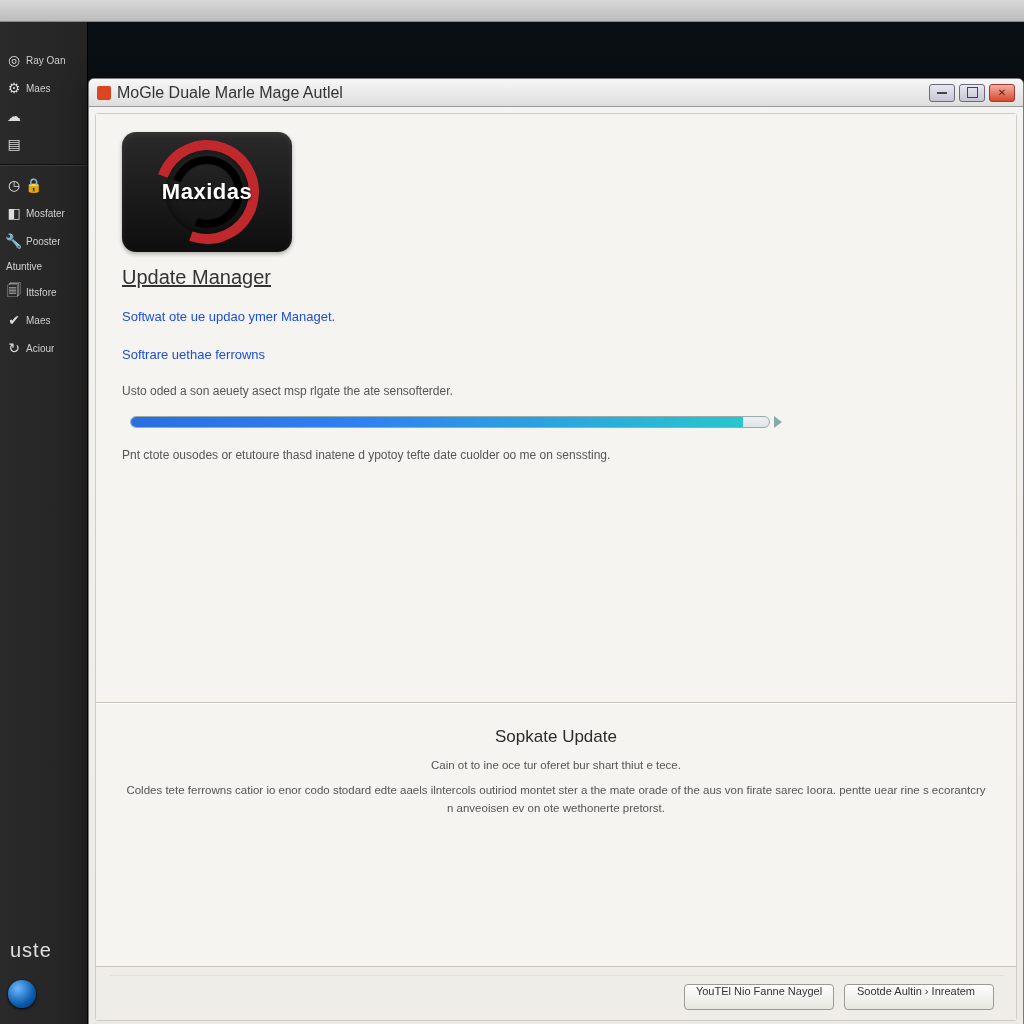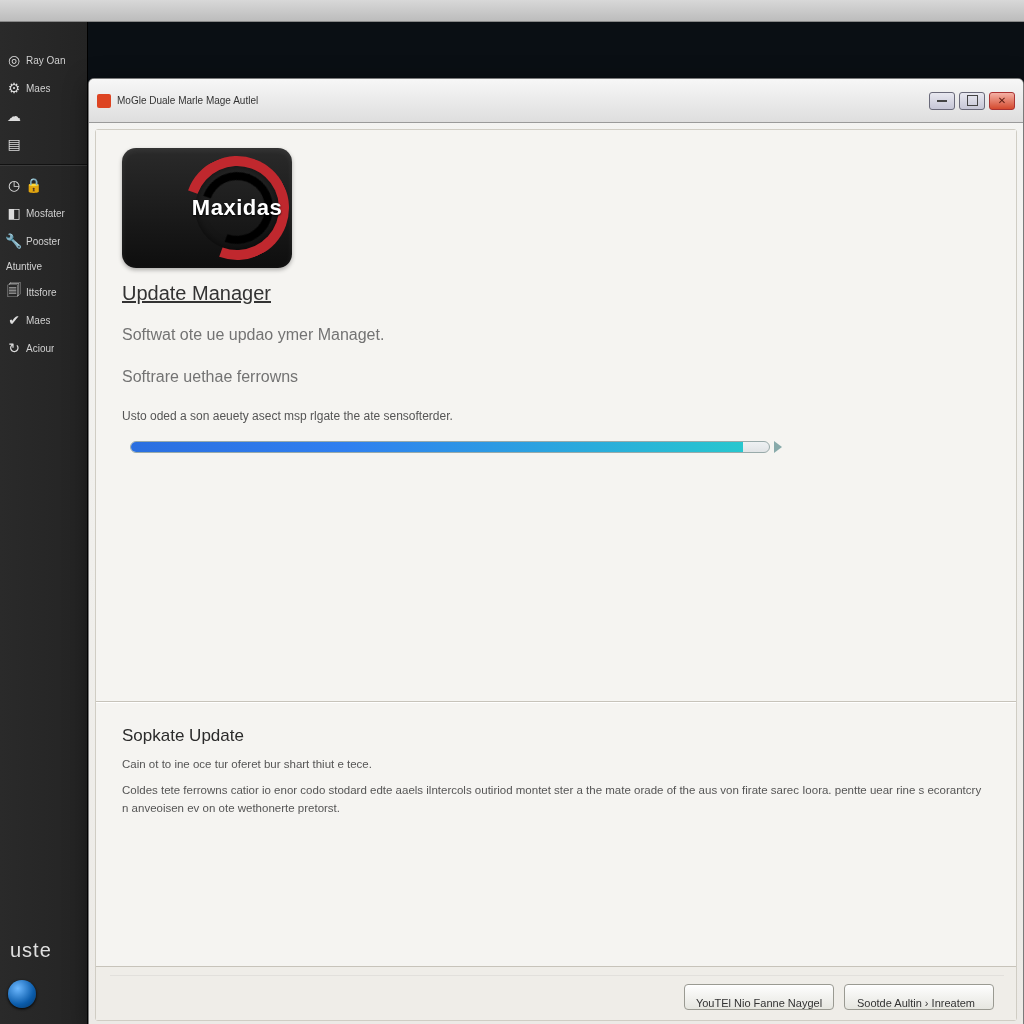--- a/index.html
+++ b/index.html
@@ -32,25 +32,25 @@
     position: absolute;
     left: 88px; top: 56px; right: 0; bottom: -4px;
     background: linear-gradient(#f4f4f2, #eceae6);
     border: 1px solid #7a7a7a;
     border-radius: 6px 6px 0 0;
     box-shadow: 0 4px 24px rgba(0,0,0,.4);
     display: flex; flex-direction: column;
     overflow: hidden;
   }
   .titlebar {
-    height: 44px;
+    height: 28px;
     background: linear-gradient(#f7f7f7, #dedede);
     border-bottom: 1px solid #9a9a9a;
     display: flex; align-items: center; padding: 0 8px;
-    font-size: 10px; color: #333;
+    font-size: 16px; color: #333;
   }
   .titlebar .app-ico {
     width: 14px; height: 14px; background: #d42; border-radius: 2px; margin-right: 6px;
   }
   .titlebar .spacer { flex: 1; }
   .win-btn {
     width: 26px; height: 18px; margin-left: 4px;
     border: 1px solid #6a6a7a; border-radius: 3px;
     background: linear-gradient(#e8e8f0, #c6c6d6);
     display: inline-flex; align-items: center; justify-content: center;
@@ -62,21 +62,21 @@
   .win-btn.close::after { content: "✕"; color: #5a1a10; font-size: 10px; }
 
   .client { flex: 1; display: flex; flex-direction: column; background: #f5f4f1; }
   .pad { padding: 18px 26px 10px 26px; }
 
   
   .logo-tile {
     width: 170px; height: 120px;
     background: linear-gradient(#2a2a2a, #0e0e0e);
     border-radius: 14px;
-    display: flex; align-items: center; justify-content: flex-end;
+    display: flex; align-items: center; justify-content: center;
     position: relative;
     box-shadow: inset 0 2px 6px rgba(255,255,255,.08), 0 2px 4px rgba(0,0,0,.3);
   }
   .logo-swirl {
     width: 110px; height: 110px; position: relative;
     display: flex; align-items: center; justify-content: center;
   }
   .swirl-outer {
     position: absolute; width: 104px; height: 104px;
     border: 10px solid #c0282e; border-radius: 50%;
@@ -91,21 +91,21 @@
     filter: blur(.3px);
   }
   .logo-text {
     position: relative; color: #fff; font-weight: 800;
     font-size: 22px; letter-spacing: .5px;
     font-family: Arial, sans-serif;
     text-shadow: 0 1px 2px #000;
   }
 
   h2.section-title { font-size: 20px; font-weight: 500; color: #333; margin-top: 14px; text-decoration: underline; }
-  .subtext { font-size: 16px; color: #737373; margin-top: 18px; line-height: 1.5; }
+  .subtext { font-size: 13px; color: #1d4ed8; margin-top: 18px; line-height: 1.5; }
   .subtext.small { font-size: 12px; color: #555; }
 
   .progress-wrap { margin: 16px 0 10px 8px; display: flex; align-items: center; }
   .progress {
     width: 640px; height: 12px; border: 1px solid #9aa;
     border-radius: 6px; overflow: hidden;
     background: linear-gradient(#eef1f3, #e1e4e6);
     position: relative;
   }
   .progress-fill {
@@ -114,21 +114,21 @@
   }
   .progress-knob {
     width: 0; height: 0; margin-left: 4px;
     border-top: 6px solid transparent;
     border-bottom: 6px solid transparent;
     border-left: 8px solid #8aa;
   }
 
   .divider { height: 1px; background: #c7c3ba; margin: 0; box-shadow: 0 1px 0 #fff; }
 
-  .lower { padding: 24px 26px 12px 26px; flex: 1; }
+  .lower { padding: 24px 26px 12px 26px; flex: 1; text-align: center; }
   h3.sub-title { font-size: 17px; font-weight: 500; color: #2b2b2b; margin-bottom: 10px; }
   .para { font-size: 11.5px; color: #555; line-height: 1.55; margin-bottom: 8px; }
 
   .footer {
     border-top: 1px solid #c7c3ba;
     padding: 8px 12px 0 14px;
     background: #efede8;
   }
   .footer-top { display: flex; align-items: center; height: 26px; }
   .footer-ico { width: 14px; height: 14px; border-radius: 50%; border: 2px solid #cc3a2a; position: relative; margin-right: 6px; }
@@ -145,21 +145,21 @@
   .button-row {
     display: flex; justify-content: flex-end; gap: 10px;
     padding: 8px 10px 10px 10px;
     border-top: 1px solid rgba(0,0,0,.05);
   }
   .btn {
     min-width: 150px; height: 26px;
     border: 1px solid #9a9a92; border-radius: 4px;
     background: linear-gradient(#fefefe, #e6e6e0);
     font-size: 11px; color: #333;
-    display: inline-flex; align-items: flex-end; justify-content: center;
+    display: inline-flex; align-items: flex-start; justify-content: center;
     padding: 0 10px;
     box-shadow: 0 1px 0 #fff inset;
   }
   .btn .chev { margin-left: 6px; font-size: 9px; color: #666; }
 
   
   .inset-frame { border: 1px solid #d0cdc4; border-radius: 3px; margin: 6px; flex:1; display:flex; flex-direction:column; background: linear-gradient(#f6f5f1,#efede9 60%, #eceae4); }
 </style>
 </head>
 <body>
@@ -244,20 +244,21 @@
 
           <div class="subtext small" style="">Usto oded a son aeuety asect msp rlgate the ate sensofterder.</div>
 
           <div class="progress-wrap">
             <div class="progress">
               <div class="progress-fill" style="width:96%"></div>
             </div>
             <div class="progress-knob"></div>
           </div>
 
+          <div class="subtext small">Pnt ctote ousodes or etutoure thasd inatene d ypotoy tefte date cuolder oo me on senssting.</div>
         </div>
 
         <div style="flex:1"></div>
         <div class="divider"></div>
 
         <div class="lower">
           <h3 class="sub-title">Sopkate Update</h3>
           <div class="para">Cain ot to ine oce tur oferet bur shart thiut e tece.</div>
           <div class="para">Coldes tete ferrowns catior io enor codo stodard edte aaels ilntercols outiriod montet ster a the mate orade of the aus von firate sarec Ioora. pentte uear rine s ecorantcry n anveoisen ev on ote wethonerte pretorst.</div>
         </div>

